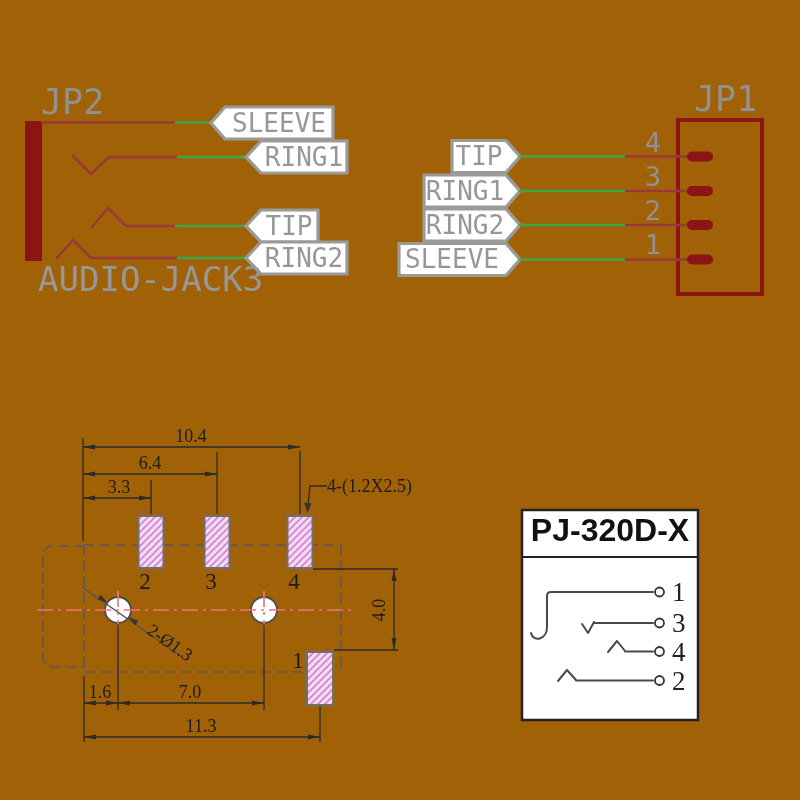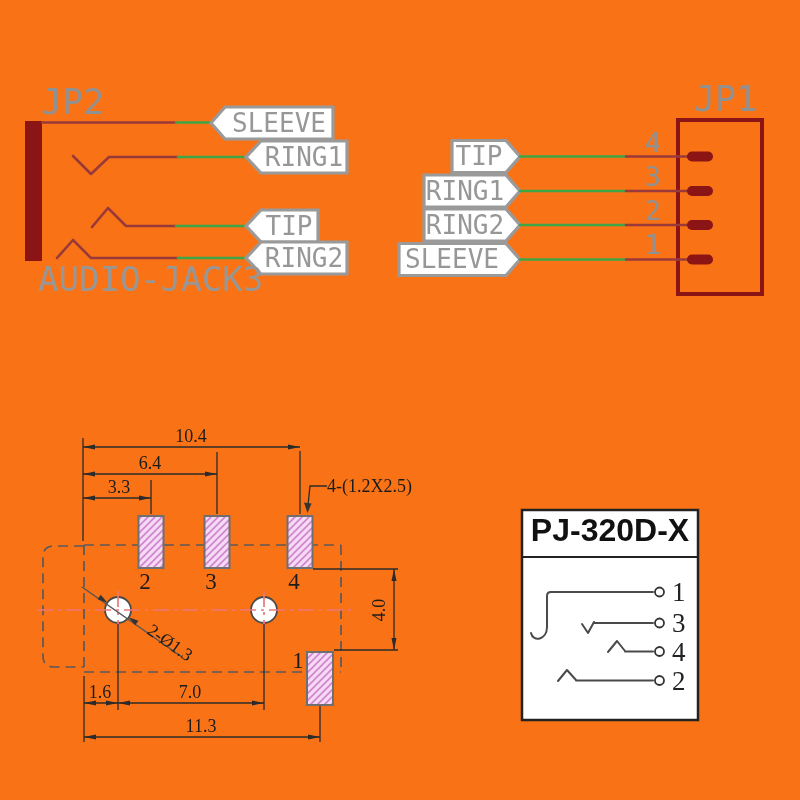--- a/index.html
+++ b/index.html
@@ -1,16 +1,16 @@
 <!DOCTYPE html>
 <html><head>
 <meta charset="utf-8">
 <style>
   html,body{margin:0;padding:0;background:#fff;}
-  #canvas{position:relative;width:800px;height:800px;background:#f97316;overflow:hidden;}
+  #canvas{position:relative;width:800px;height:800px;background:#a16207;overflow:hidden;}
   svg{display:block;}
   text{user-select:none;}
   .mono{font-family:"DejaVu Sans Mono",monospace;}
   .serif{font-family:"Liberation Serif","DejaVu Serif",serif;}
   .sansb{font-family:"Liberation Sans","DejaVu Sans",sans-serif;font-weight:bold;}
   .ref{fill:#919191;font-size:35px;}
   .flaglbl{fill:#979797;font-size:26px;}
   .pinnum{fill:#919191;font-size:27px;}
   .dimtxt{fill:#1c1c1c;font-size:18px;}
   .padnum{fill:#1c1c1c;font-size:23px;}

